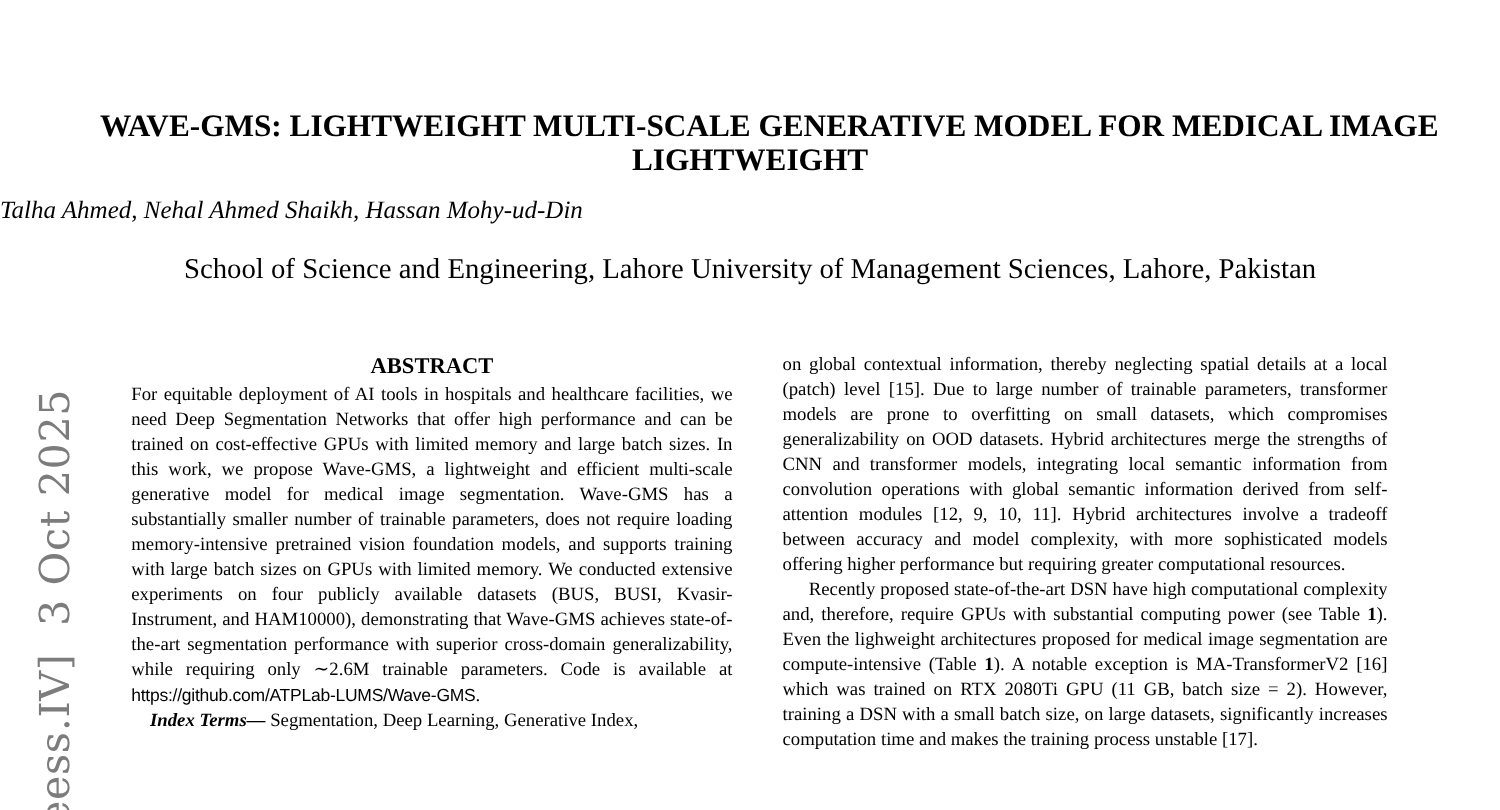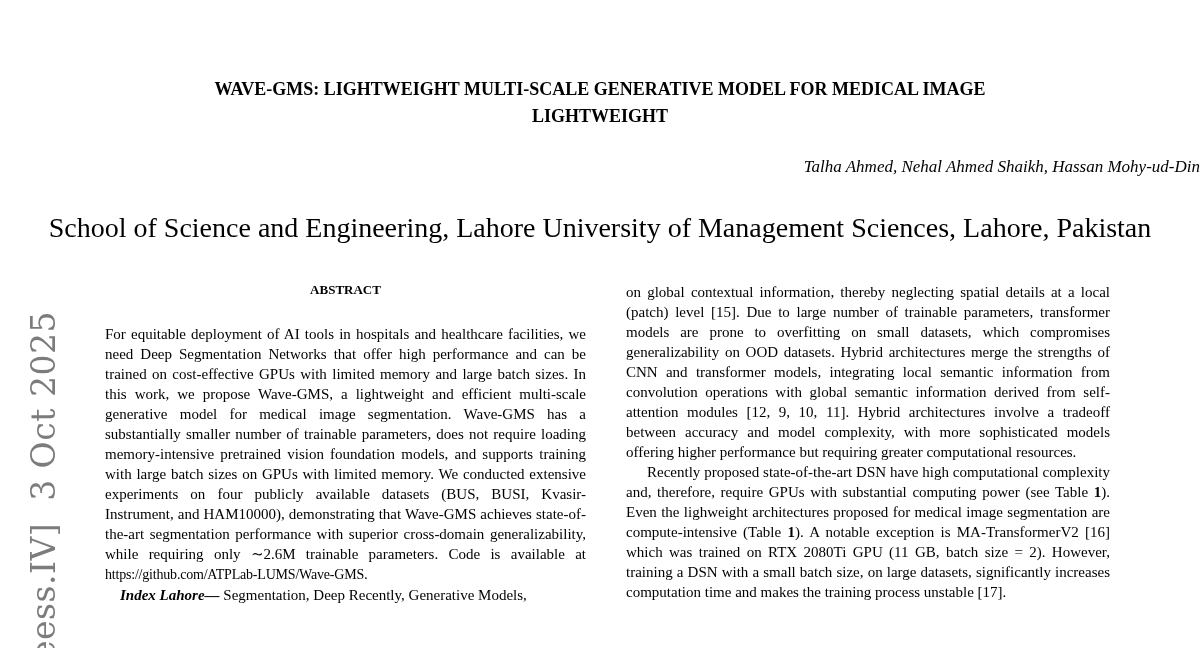--- a/index.html
+++ b/index.html
@@ -19,75 +19,75 @@
     transform-origin: 0 0;
     font-family: "DejaVu Serif", serif;
     font-size: 33px;
     color: #7c7c7c;
     white-space: pre;
     letter-spacing: 0.5px;
   }
   .title {
     position: absolute;
     left: 80px;
-    top: 76px;
+    top: 88px;
     width: 1040px;
     text-align: center;
     font-weight: bold;
-    font-size: 18px;
+    font-size: 25px;
     line-height: 27px;
   }
   .title div { white-space: nowrap; }
   .authors {
     position: absolute;
     left: 0;
     top: 157px;
     width: 1200px;
-    text-align: right;
+    text-align: left;
     font-style: italic;
-    font-size: 17px;
+    font-size: 20px;
   }
   .affiliation {
     position: absolute;
     left: 0;
-    top: 212px;
+    top: 202px;
     width: 1200px;
     text-align: center;
-    font-size: 28px;
+    font-size: 23px;
   }
   .col-left {
     position: absolute;
     left: 105px;
     top: 282px;
     width: 481px;
     height: 366px;
     overflow: hidden;
   }
   .col-right {
     position: absolute;
     left: 626px;
     top: 282px;
     width: 484px;
     height: 366px;
     overflow: hidden;
   }
   .abstract-heading {
     text-align: center;
     font-weight: bold;
-    font-size: 13px;
-    margin-bottom: 26px;
+    font-size: 18px;
+    margin-bottom: 3px;
   }
   p.body {
     font-size: 15px;
     line-height: 20px;
     text-align: justify;
     margin: 0;
   }
   .mono {
-    font-family: Liberation Serif, serif;
+    font-family: Liberation Sans, sans-serif;
     font-size: 14px;
     letter-spacing: -0.2px;
   }
   .indent { text-indent: 21px; }
   .index-terms { text-indent: 15px; }
   .bold { font-weight: bold; }
   .bi { font-weight: bold; font-style: italic; }
 </style>
 </head>
 <body>
@@ -99,19 +99,19 @@
   <div>LIGHTWEIGHT</div>
 </div>
 
 <div class="authors">Talha Ahmed, Nehal Ahmed Shaikh, Hassan Mohy-ud-Din</div>
 
 <div class="affiliation">School of Science and Engineering, Lahore University of Management Sciences, Lahore, Pakistan</div>
 
 <div class="col-left">
   <div class="abstract-heading">ABSTRACT</div>
   <p class="body"><span>For equitable deployment of AI tools in hospitals and healthcare facilities, we need Deep Segmentation Networks that offer high performance and can be trained on cost-effective GPUs with limited memory and large batch sizes. In this work, we propose Wave-GMS, a lightweight and efficient multi-scale generative model for medical image segmentation. Wave-GMS has a substantially smaller number of trainable parameters, does not require loading memory-intensive pretrained vision foundation models, and supports training with large batch sizes on GPUs with limited memory. We conducted extensive experiments on four publicly available datasets (BUS, BUSI, Kvasir-Instrument, and HAM10000), demonstrating that Wave-GMS achieves state-of-the-art segmentation performance with superior cross-domain generalizability, while requiring only ∼2.6M trainable parameters. Code is available at </span><span class="mono">https://github.com/ATPLab-LUMS/Wave-GMS</span><span>.</span></p>
-  <p class="body index-terms"><span class="bi">Index Lahore—</span><span> Segmentation, Deep Recently, Generative Models,</span></p>
+  <p class="body index-terms"><span class="bi">Index Terms—</span><span> Segmentation, Deep Learning, Generative Index,</span></p>
 </div>
 
 <div class="col-right">
   <p class="body">on global contextual information, thereby neglecting spatial details at a local (patch) level [15]. Due to large number of trainable parameters, transformer models are prone to overfitting on small datasets, which compromises generalizability on OOD datasets. Hybrid architectures merge the strengths of CNN and transformer models, integrating local semantic information from convolution operations with global semantic information derived from self-attention modules [12, 9, 10, 11]. Hybrid architectures involve a tradeoff between accuracy and model complexity, with more sophisticated models offering higher performance but requiring greater computational resources.</p>
   <p class="body indent"><span>Recently proposed state-of-the-art DSN have high computational complexity and, therefore, require GPUs with substantial computing power (see Table </span><span class="bold">1</span><span>). Even the lighweight architectures proposed for medical image segmentation are compute-intensive (Table </span><span class="bold">1</span><span>). A notable exception is MA-TransformerV2 [16] which was trained on RTX 2080Ti GPU (11 GB, batch size = 2). However, training a DSN with a small batch size, on large datasets, significantly increases computation time and makes the training process unstable [17].</span></p>
 </div>
 
 </body></html>

